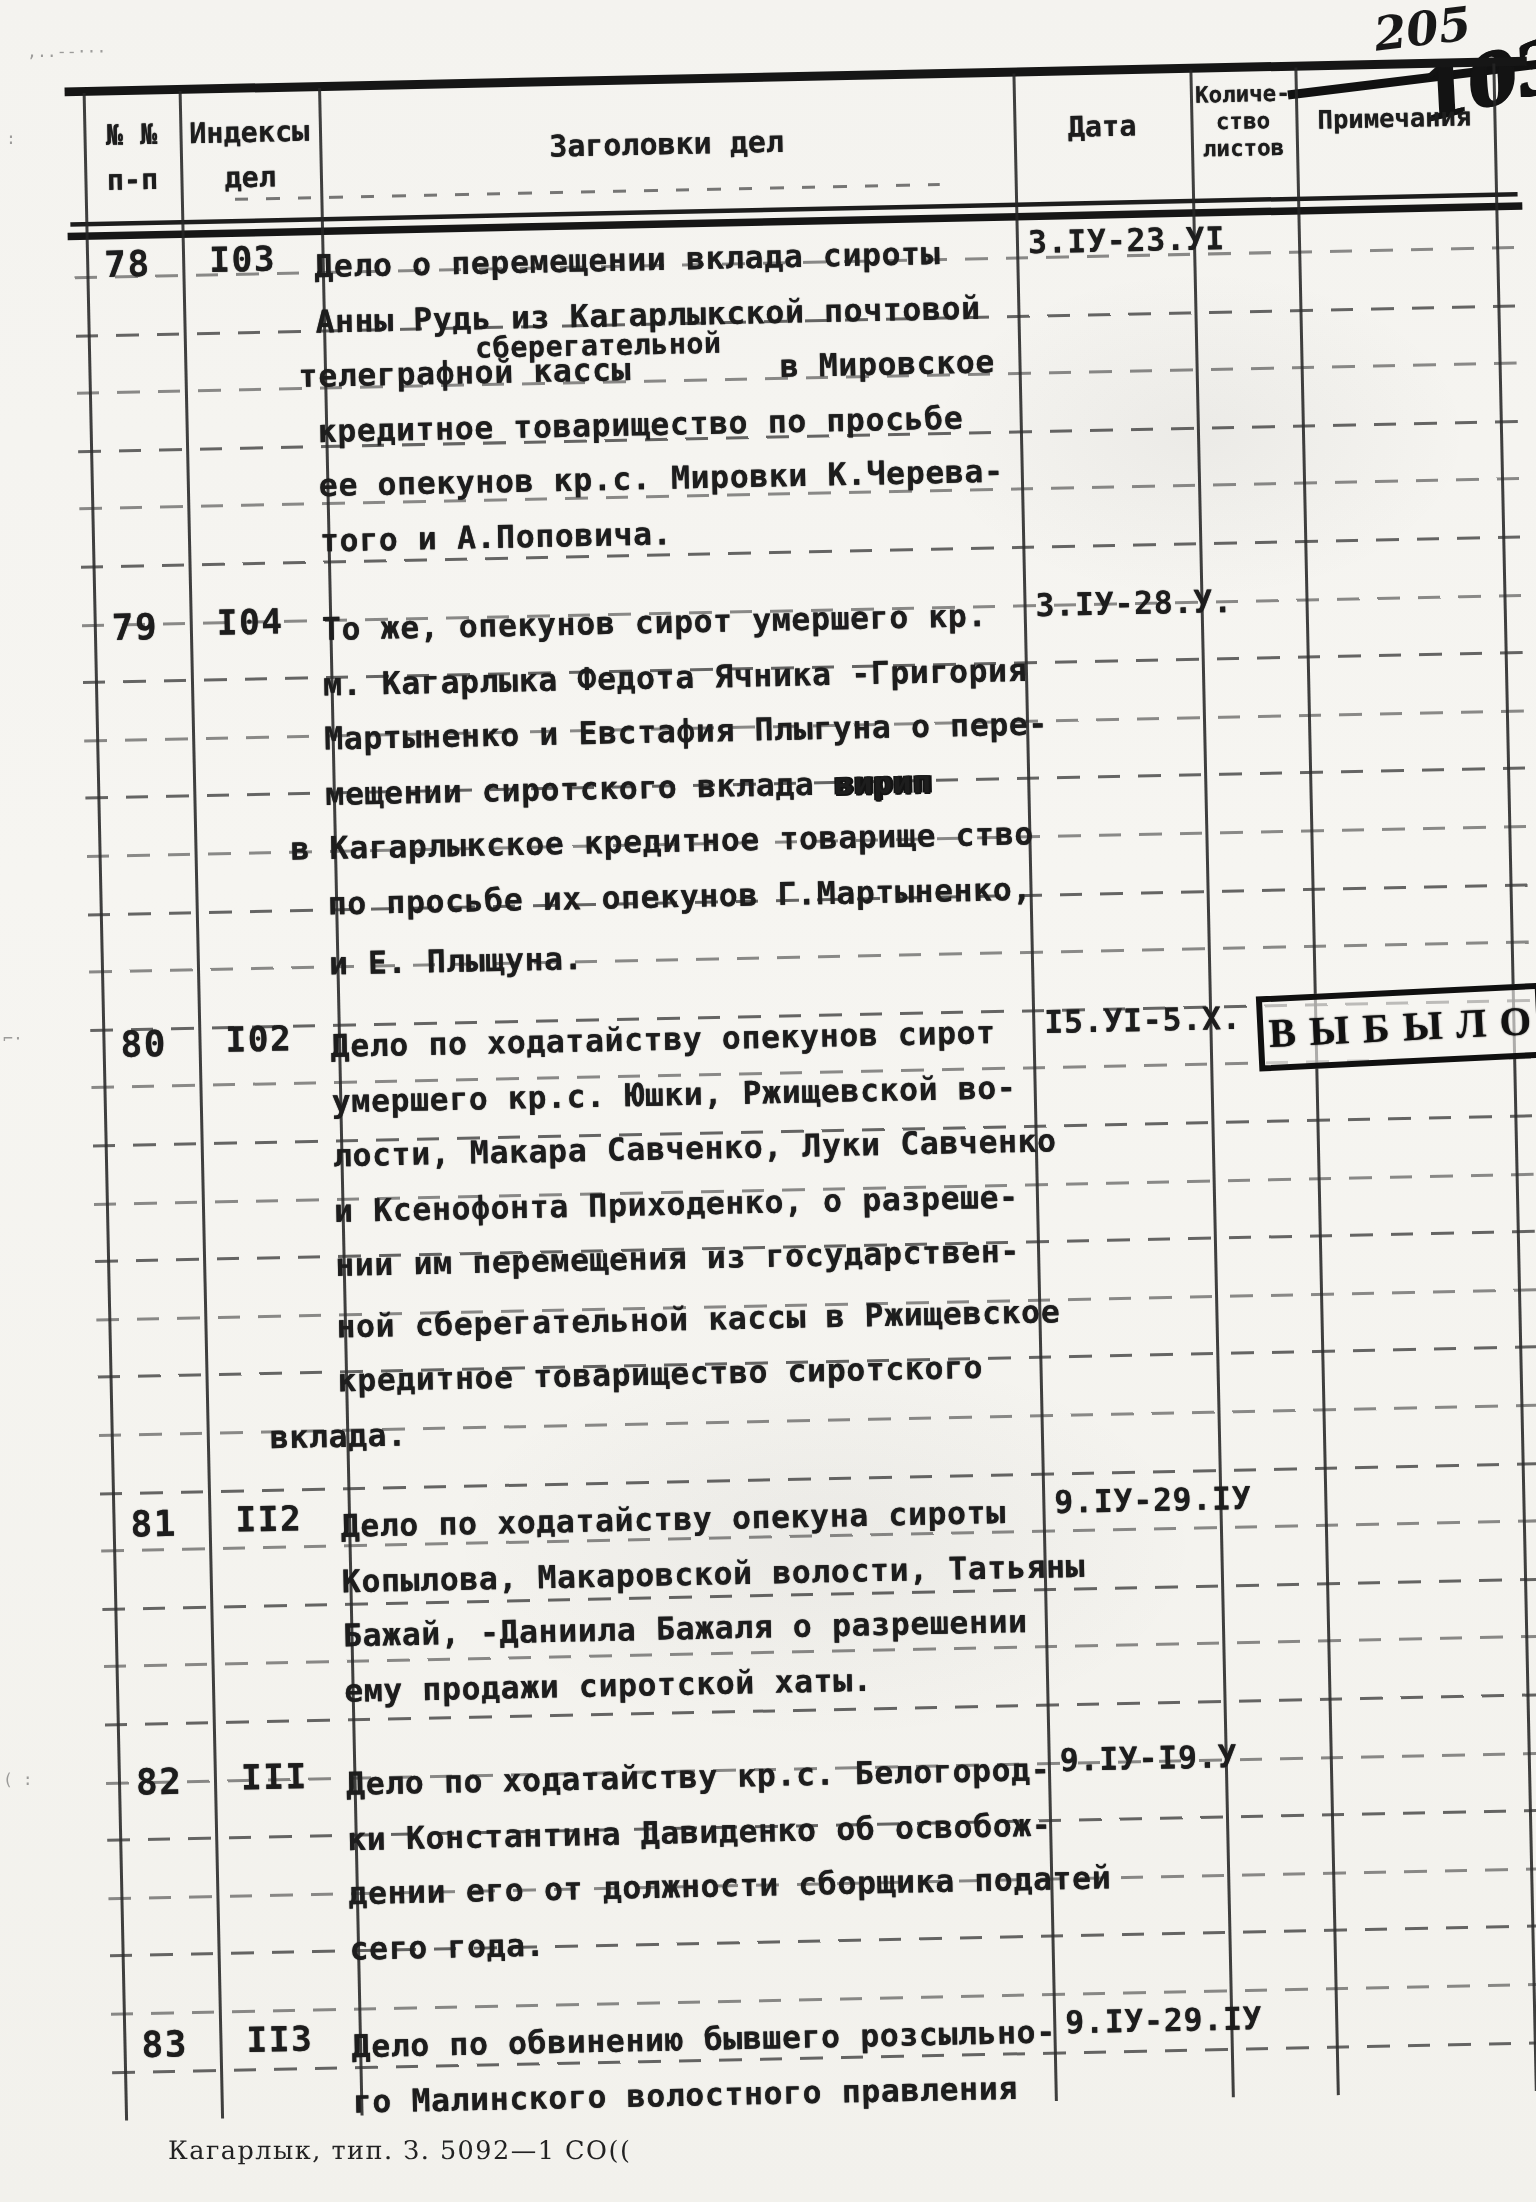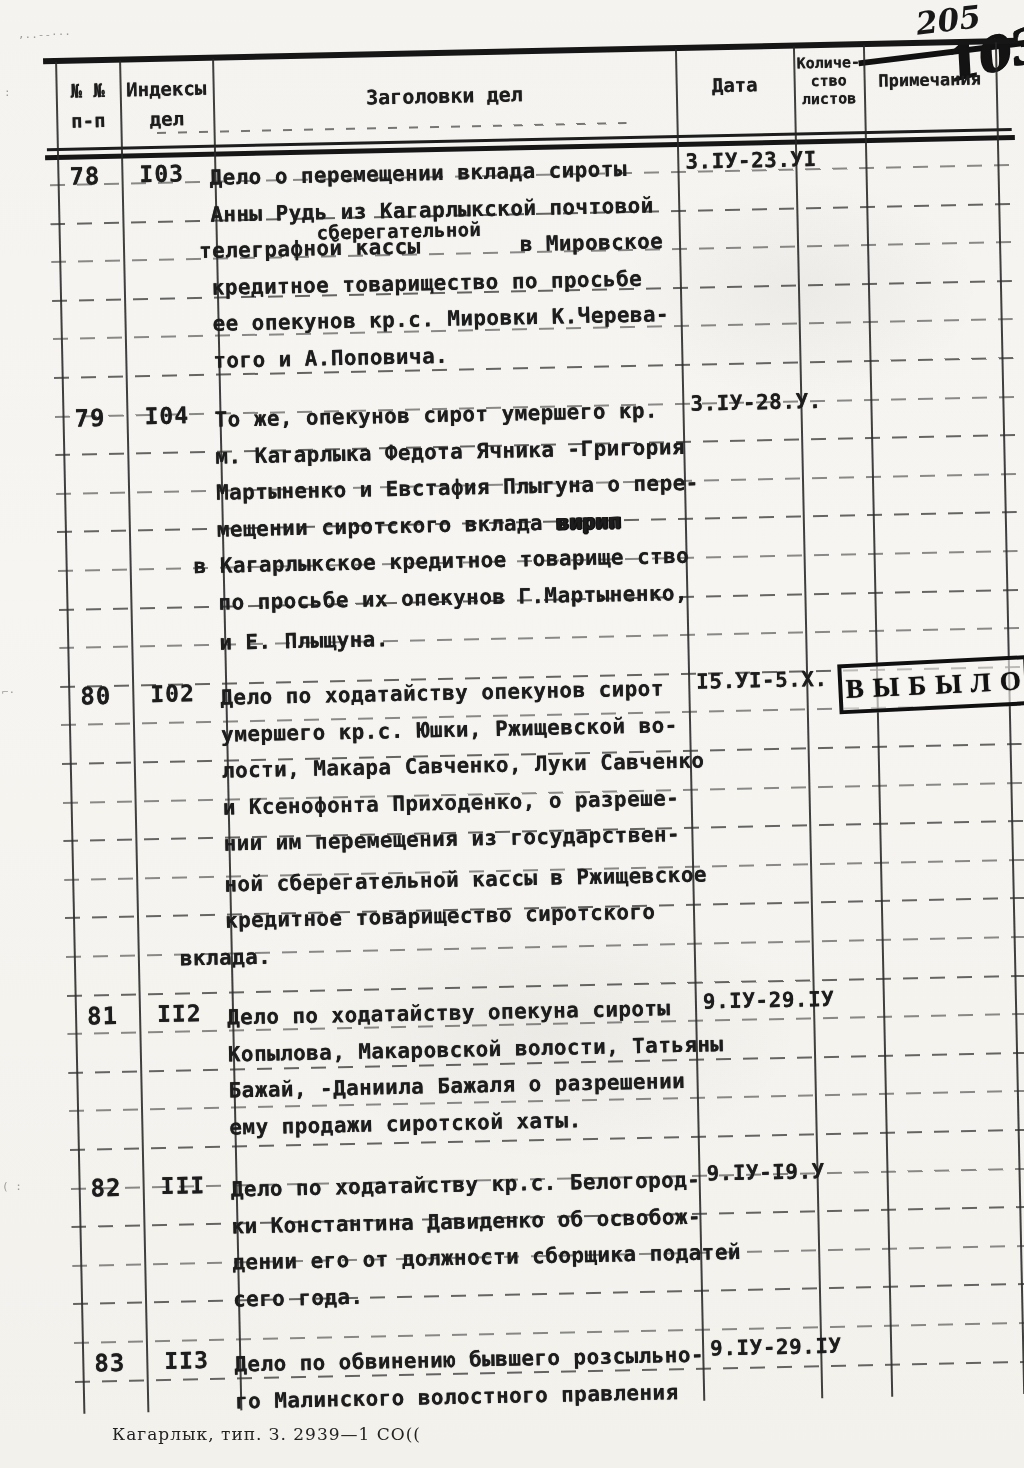--- a/index.html
+++ b/index.html
@@ -203,15 +203,15 @@
       <div class="caseindex tw" style="left:82px;">II3</div>
       <div class="casedate tw">9.IУ-29.IУ</div>
       <div class="titleblock">
         <div class="tline tw">Дело по обвинению бывшего розсыльно-</div>
         <div class="tline tw">го Малинского волостного правления</div>
       </div>
     </div>
 
   </div>
 
-  <div class="footer">Кагарлык, тип. З. 2939—1 СО((</div>
+  <div class="footer">Кагарлык, тип. З. 5092—1 СО((</div>
 
 </div>
 
 </body></html>

